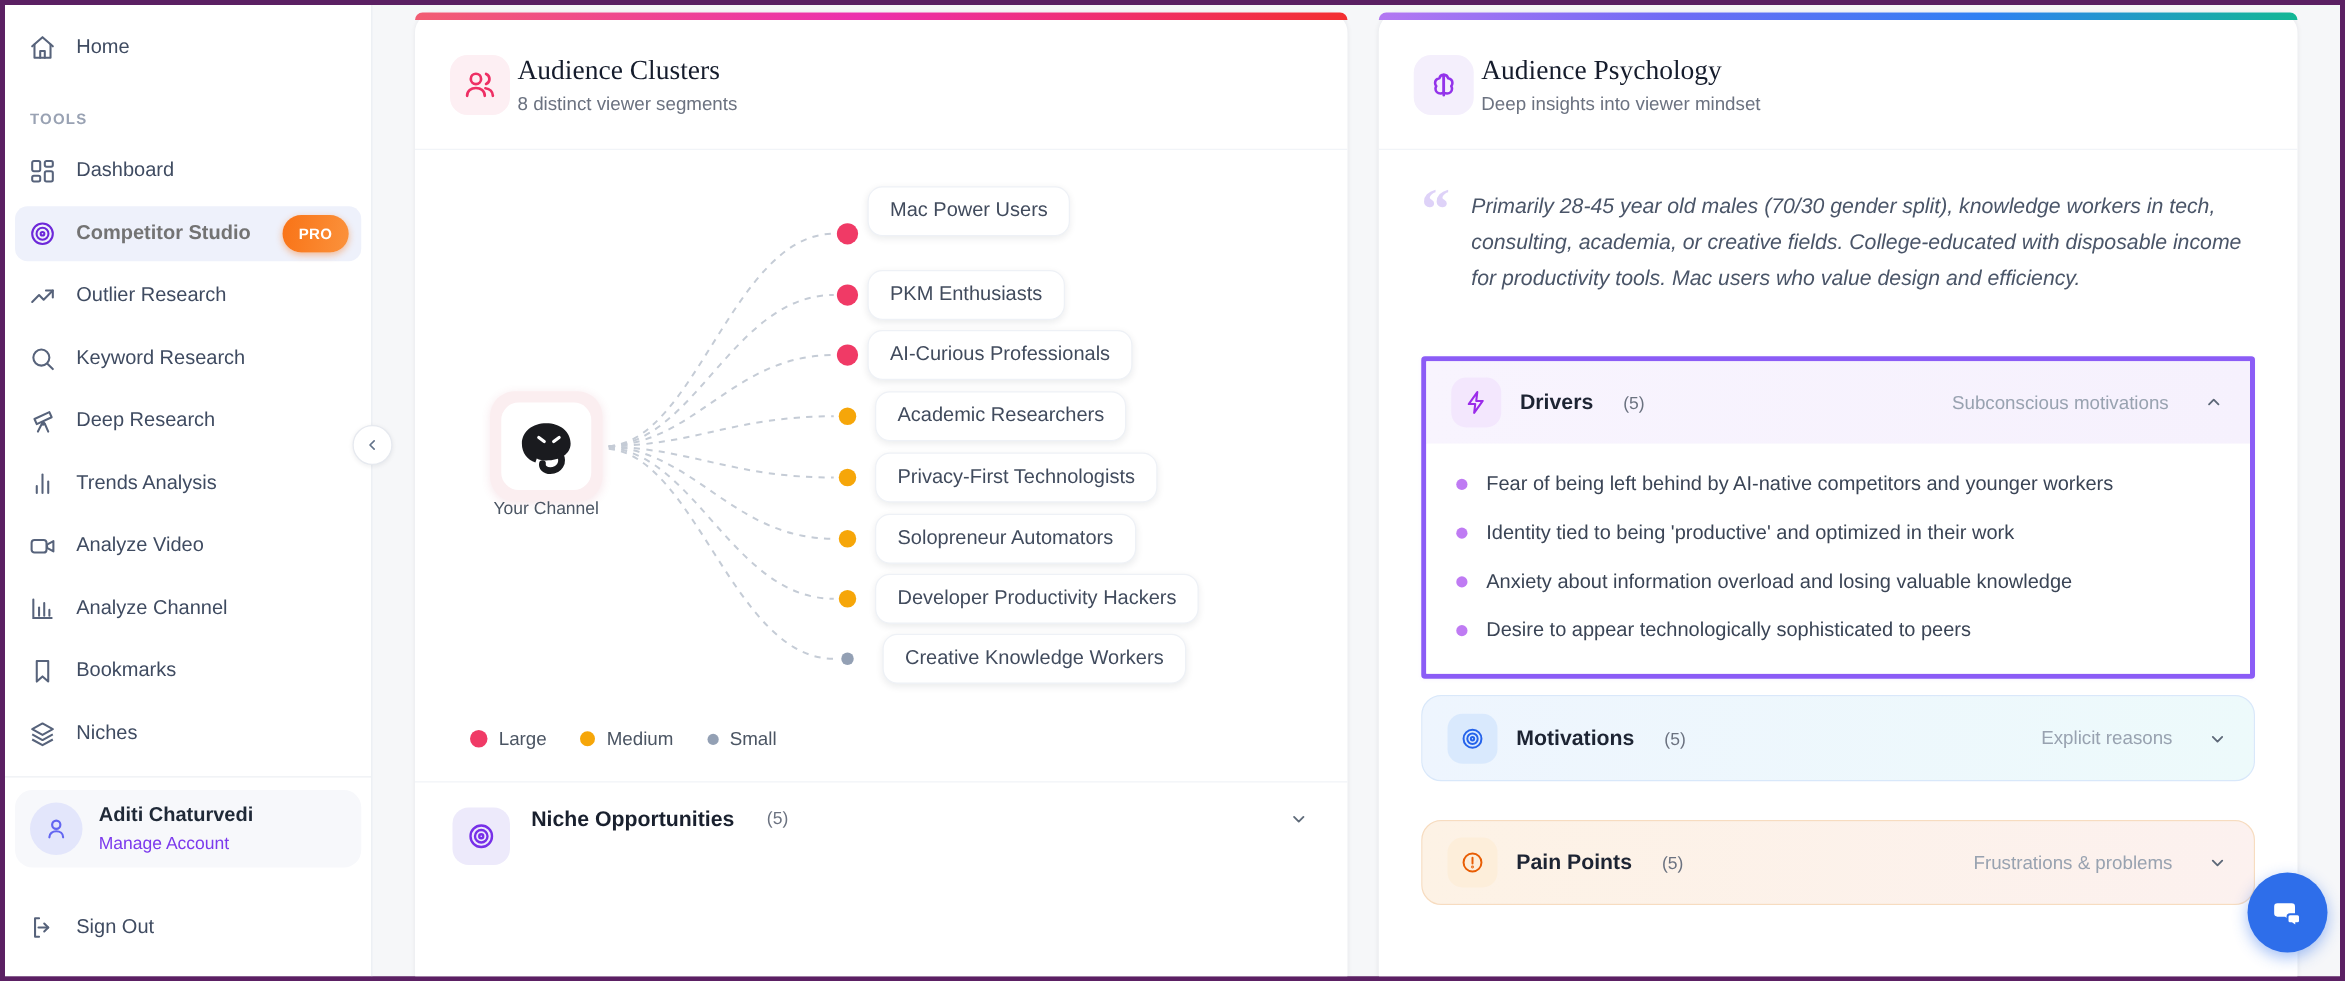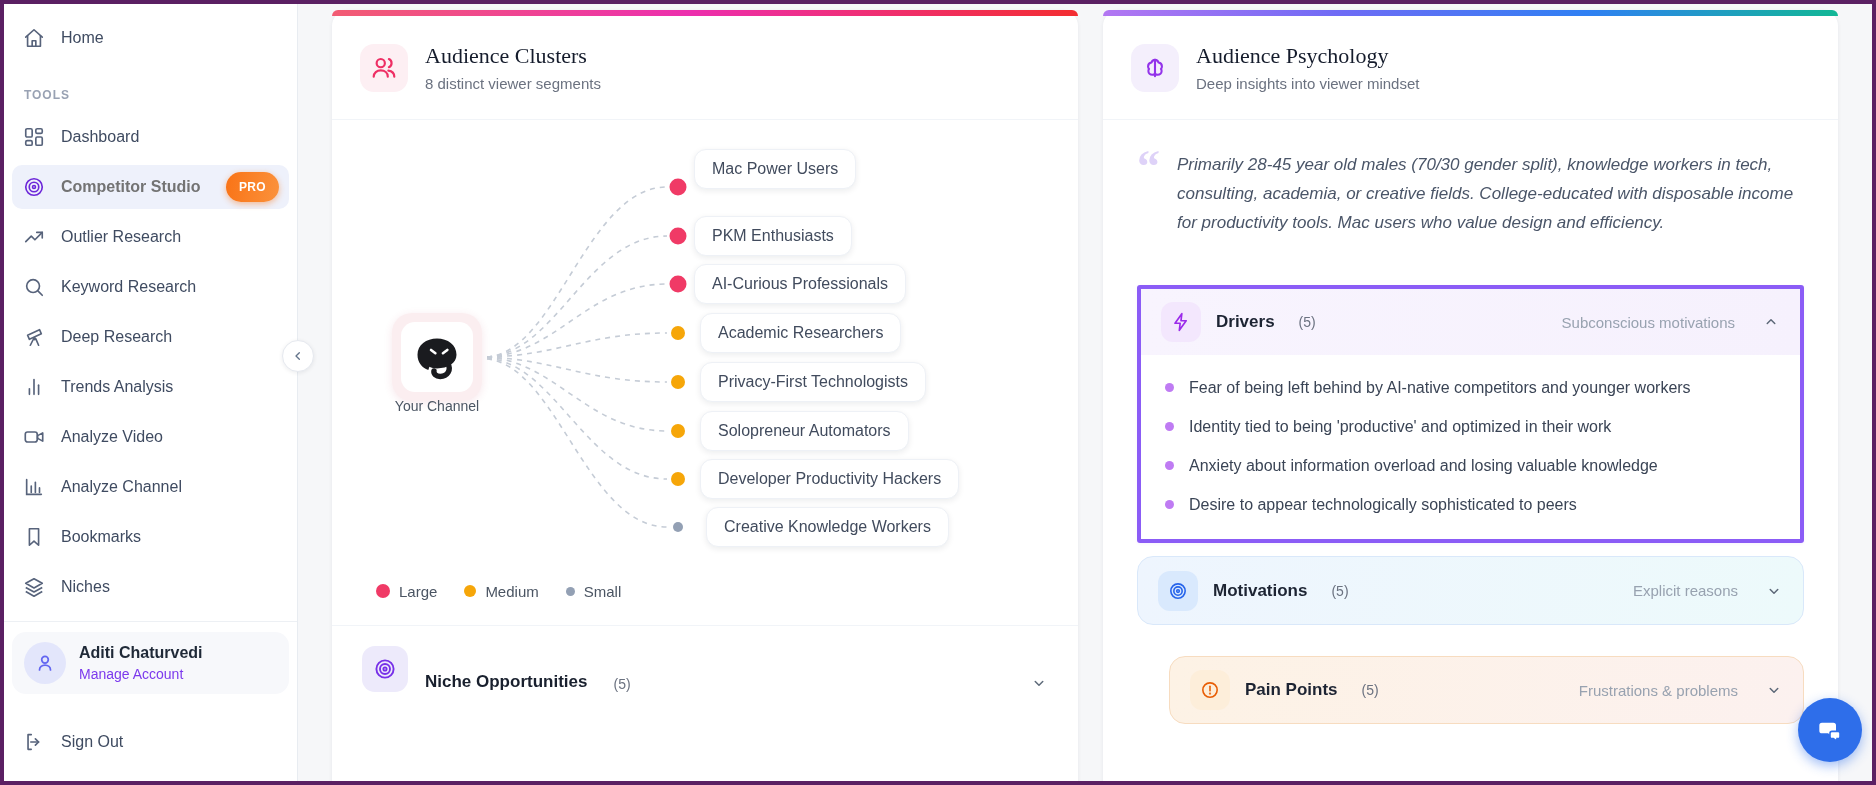--- a/index.html
+++ b/index.html
@@ -33,21 +33,21 @@
                 border:1px solid #e6e9ef;box-shadow:0 1px 4px rgba(15,23,42,.08);display:flex;align-items:center;
                 justify-content:center;color:#64748b;z-index:6;cursor:pointer;}
   
   .card{position:absolute;top:6px;bottom:-14px;background:#fff;border-radius:16px;
         box-shadow:0 1px 4px rgba(15,23,42,.07);}
   .card-left{left:328px;width:746px;}
   .card-right{left:1099px;width:735px;}
   .topbar{height:6px;border-radius:16px 16px 0 0;}
   .topbar-left{background:linear-gradient(90deg,#f25c73 0%,#ec2fae 48%,#f32e31 100%);}
   .topbar-right{background:linear-gradient(90deg,#b377f2 0%,#6f6bf5 32%,#2f80f3 66%,#12b795 100%);}
-  .card-header{display:flex;align-items:center;gap:17px;padding:27px 26px 27px 28px;border-bottom:1px solid #f1f4f8;}
+  .card-header{display:flex;align-items:center;gap:6px;padding:27px 26px 27px 28px;border-bottom:1px solid #f1f4f8;}
   .hd-icon{width:48px;height:48px;border-radius:14px;display:flex;align-items:center;justify-content:center;flex:none;}
   .hd-icon.pink{background:#fdeff3;color:#ee2f64;}
   .hd-icon.purple{background:#f4effc;color:#9333ea;}
   .hd-title{font-family:"Liberation Serif",serif;font-size:22px;color:#151c2c;}
   .hd-sub{font-size:15px;color:#6b7280;margin-top:6px;}
   
   .map{position:relative;height:436px;}
   .map svg.curves{position:absolute;left:0;top:0;}
   .center-node{position:absolute;left:60px;top:193px;width:90px;height:88px;background:#fbeef0;border-radius:20px;
                display:flex;align-items:center;justify-content:center;box-shadow:0 2px 8px rgba(190,60,90,.12);}
@@ -60,21 +60,21 @@
   .node-pill{position:absolute;transform:translateY(-50%);background:#fff;border:1px solid #eef1f6;border-radius:12px;
              box-shadow:0 2px 6px rgba(15,23,42,.08);padding:10px 17px;font-size:16px;color:#414b5d;white-space:nowrap;cursor:pointer;}
   .pill-large{left:362px;} .pill-medium{left:368px;} .pill-small{left:374px;}
   .legend{display:flex;align-items:center;gap:27px;margin:26px 0 0 44px;height:18px;}
   .legend-item{display:flex;align-items:center;gap:9px;font-size:15px;color:#4b5563;}
   .lg-dot{border-radius:50%;}
   .lg-large{width:14px;height:14px;background:#f03a66;}
   .lg-medium{width:12px;height:12px;background:#f6a609;}
   .lg-small{width:9px;height:9px;background:#93a0b4;}
   .section-divider{border-top:1px solid #f1f4f8;margin-top:25px;}
-  .niche-row{display:flex;align-items:flex-end;gap:17px;padding:20px 30px;cursor:pointer;}
+  .niche-row{display:flex;align-items:flex-start;gap:17px;padding:20px 30px;cursor:pointer;}
   .niche-icon{width:46px;height:46px;border-radius:13px;background:#edeafb;color:#7730e8;display:flex;align-items:center;justify-content:center;flex:none;}
   .niche-title{font-size:17px;font-weight:700;color:#19202e;}
   .count{font-size:14px;color:#6b7280;margin-left:9px;font-weight:400;}
   .chev{margin-left:auto;color:#5f6b7a;display:flex;}
   
   .psy-body{padding:0 34px;}
   .quote{display:flex;gap:12px;margin-top:30px;}
   .qmark{color:#ded2f8;font-size:46px;font-family:"Liberation Serif",serif;line-height:.75;width:28px;flex:none;font-weight:700;}
   .qtext{font-size:17px;font-style:italic;color:#4a5568;line-height:29px;max-width:650px;}
   .sec{border-radius:16px;display:flex;align-items:center;gap:15px;padding:0 20px;cursor:pointer;}
@@ -83,21 +83,21 @@
   .sec-tag{margin-left:auto;font-size:15px;color:#98a2b0;}
   .sec-chev{margin-left:12px;color:#5d6878;display:flex;}
   .drivers-box{margin-top:48px;border:4px solid #8b5cf6;border-radius:3px;overflow:hidden;box-shadow:0 1px 3px rgba(124,58,237,.06);}
   .drivers-head{border-radius:0;background:linear-gradient(90deg,#f8f4fe,#f6f1fd);height:66px;}
   .drv-icon{background:#f3e7fd;color:#9b2bea;}
   .drv-list{padding:13px 24px 15px;background:#fff;margin:0;list-style:none;}
   .drv-item{display:flex;gap:15px;padding:10px 0;font-size:16px;color:#3a4455;line-height:19px;}
   .drv-dot{width:9px;height:9px;border-radius:50%;background:#bf7bf3;margin-top:5px;flex:none;}
   .sec-motiv{margin-top:13px;height:67px;border:1px solid #d9e8fa;background:linear-gradient(95deg,#eef5fe 0%,#edfafb 100%);}
   .mot-icon{background:#d9e9fd;color:#2563eb;}
-  .sec-pain{margin-top:31px;height:66px;border:1px solid #f7dcc0;background:linear-gradient(95deg,#fdf2e5 0%,#fcf1ef 100%);margin-left:32px;}
+  .sec-pain{margin-top:31px;height:66px;border:1px solid #f7dcc0;background:linear-gradient(95deg,#fdf2e5 0%,#fcf1ef 100%);}
   .pain-icon{background:#fdeeda;color:#e85d04;}
   
   .chat-fab{position:absolute;left:1794px;top:694px;width:64px;height:64px;border-radius:50%;background:#2e6eea;
             box-shadow:0 4px 12px rgba(46,110,234,.45);display:flex;align-items:center;justify-content:center;z-index:8;cursor:pointer;}
   svg{display:block;}
 </style>
 </head>
 <body>
 
 <div class="frame">

